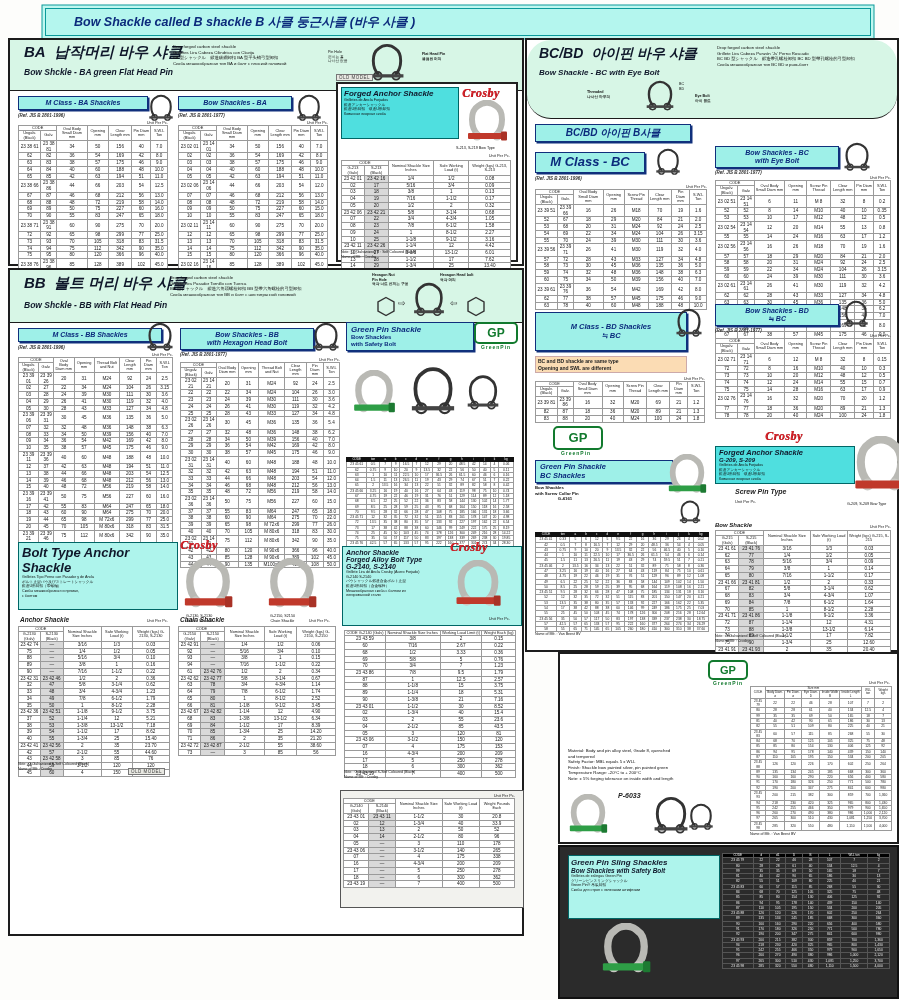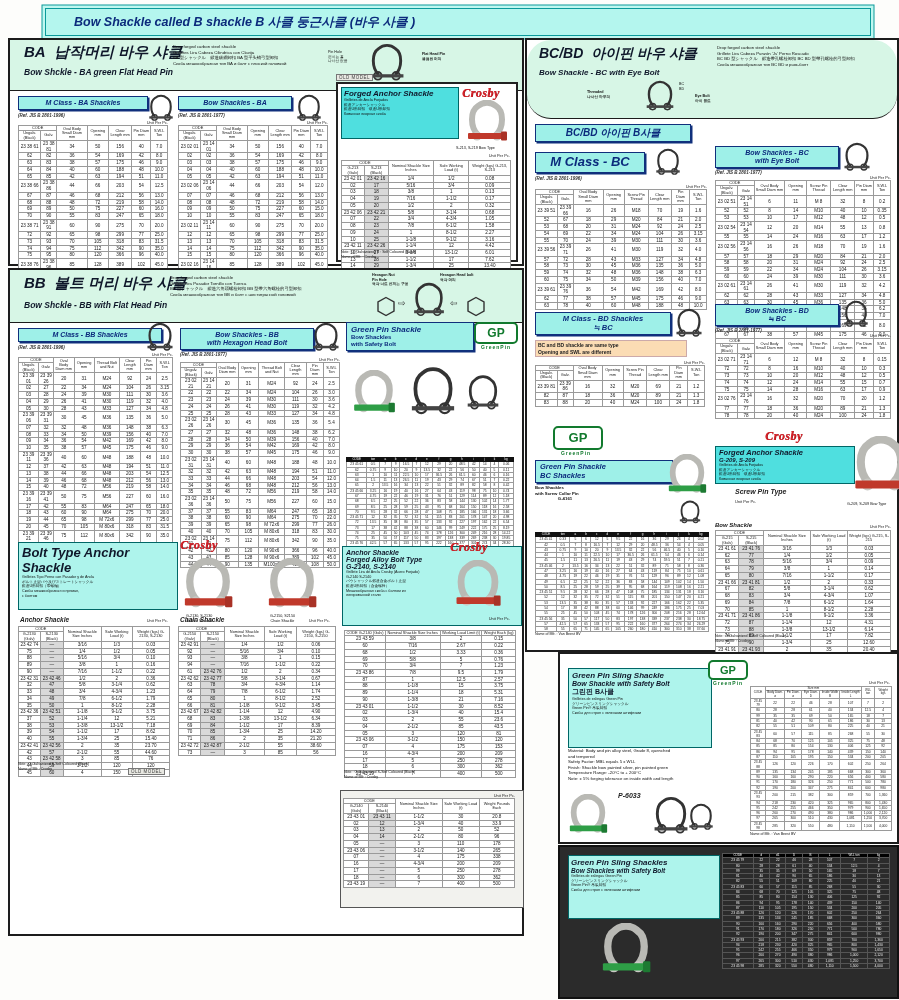--- a/index.html
+++ b/index.html
@@ -987,21 +987,21 @@
                 <td>188</td>
                 <td>48</td>
                 <td>10.0</td>
               </tr>
             </tbody>
           </table>
         </div>
     </div>
 
     <div class="a" style="left:8px;top:272px;width:176px;">
-      <div class="tbox pre" style="width:130px;font-size:7.5px;padding:2px;">M Class - BD  Shackles
+      <div class="tbox pre" style="width:130px;font-size:7.5px;padding:10px;">M Class - BD  Shackles
 ≒ BC</div>
       <svg class="a shk" style="left:140px;top:-4px;" width="28" height="32" viewBox="0 0 40 46">
           <use href="#bowline"></use>
         </svg>
       <div class="peach pre" style="width:146px;margin-top:5px;">BC and BD shackle are same type
 Opening and SWL are different</div>
       <div class="unit" style="width:170px;margin-top:3px;">Unit Per Pc.</div>
       <div class="dtable" style="width:170px;">
           <table>
             <thead>
@@ -3133,29 +3133,20 @@
                 <td>400</td>
                 <td>500</td>
               </tr>
             </tbody>
           </table>
         </div>
     </div>
   </div>
 
   <div class="panel" style="left:558px;top:652px;width:337px;height:188px;">
-    <div class="a cyan" style="left:8px;top:14px;width:136px;height:74px;border:1.5px solid #066;padding:2px 3px;">
-      <div class="bi navy" style="font-size:8px;">Green Pin Sling Shackle</div>
-      <div class="bi navy" style="font-size:7px;">Bow Shackle with Safety Bolt</div>
-      <div class="navy" style="font-size:7px;font-weight:bold;">그린핀 B사클</div>
-      <div class="tiny pre">Grilletes de eslingas Green Pin
-グリーンピンスリングシャックル
-Green Pin® 吊裝卸扣
-Скобы для строп с зелеными штифтами</div>
-    </div>
     <div class="a" style="left:148px;top:6px;">
       <div class="gp" style="width:36px;height:16px;font-size:11px;line-height:16px;">GP</div>
       <div class="gpcap">GreenPin</div>
     </div>
     <div class="a small pre" style="left:8px;top:94px;width:140px;">Material:   Body and pin alloy steel, Grade 8, quenched
                 and tempered
 Safety Factor:   MBL equals 5 x WLL
 Finish:   Shackle bow painted silver, pin painted green
 Temperature Range:   -20°C to + 200°C
 Note:   ± 5% forging tolerance on inside width and length</div>

